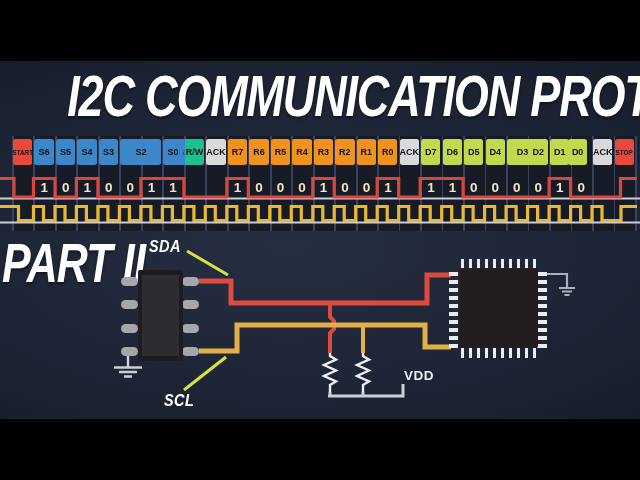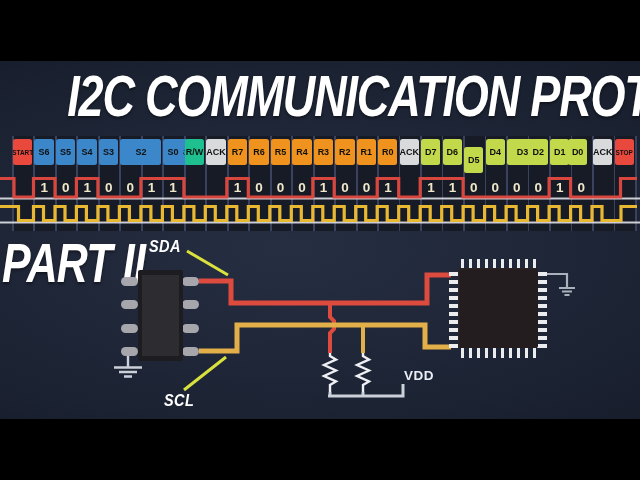--- a/index.html
+++ b/index.html
@@ -74,21 +74,21 @@
         <div class="seg" style="left: 249.313px; width: 19.283px; background: rgb(240, 146, 30);">R6</div>
         <div class="seg" style="left: 270.796px; width: 19.283px; background: rgb(240, 146, 30);">R5</div>
         <div class="seg" style="left: 292.279px; width: 19.283px; background: rgb(240, 146, 30);">R4</div>
         <div class="seg" style="left: 313.762px; width: 19.283px; background: rgb(240, 146, 30);">R3</div>
         <div class="seg" style="left: 335.245px; width: 19.283px; background: rgb(240, 146, 30);">R2</div>
         <div class="seg" style="left: 356.728px; width: 19.283px; background: rgb(240, 146, 30);">R1</div>
         <div class="seg" style="left: 378.211px; width: 19.283px; background: rgb(240, 146, 30);">R0</div>
         <div class="seg" style="left: 399.694px; width: 19.283px; background: rgb(217, 218, 219);">ACK</div>
         <div class="seg" style="left: 421.177px; width: 19.283px; background: rgb(194, 217, 76);">D7</div>
         <div class="seg" style="left: 442.66px; width: 19.283px; background: rgb(194, 217, 76);">D6</div>
-        <div class="seg" style="left: 464.143px; width: 19.283px; background: rgb(194, 217, 76); margin-top: 8px;">D5</div>
+        <div class="seg" style="left: 464.143px; width: 19.283px; background: rgb(194, 217, 76);">D5</div>
         <div class="seg" style="left: 485.626px; width: 19.283px; background: rgb(194, 217, 76);">D4</div>
         <div class="seg" style="left: 507.109px; width: 31px; background: rgb(194, 217, 76);">D3</div>
         <div class="seg" style="left: 528.592px; width: 19.283px; background: rgb(194, 217, 76);">D2</div>
         <div class="seg" style="left: 550.075px; width: 19.283px; background: rgb(194, 217, 76);">D1</div>
         <div class="seg" style="left: 568px; width: 19.283px; background: rgb(194, 217, 76);">D0</div>
         <div class="seg" style="left: 593.041px; width: 19.283px; background: rgb(217, 218, 219);">ACK</div>
         <div class="seg small" style="left: 614.524px; width: 19.283px; background: rgb(232, 73, 60);">STOP</div>
       </div>
     <div id="digits">
         <div class="bitdigit" style="left: 33.483px; width: 21.483px; color: rgb(239, 231, 200);">1</div>

